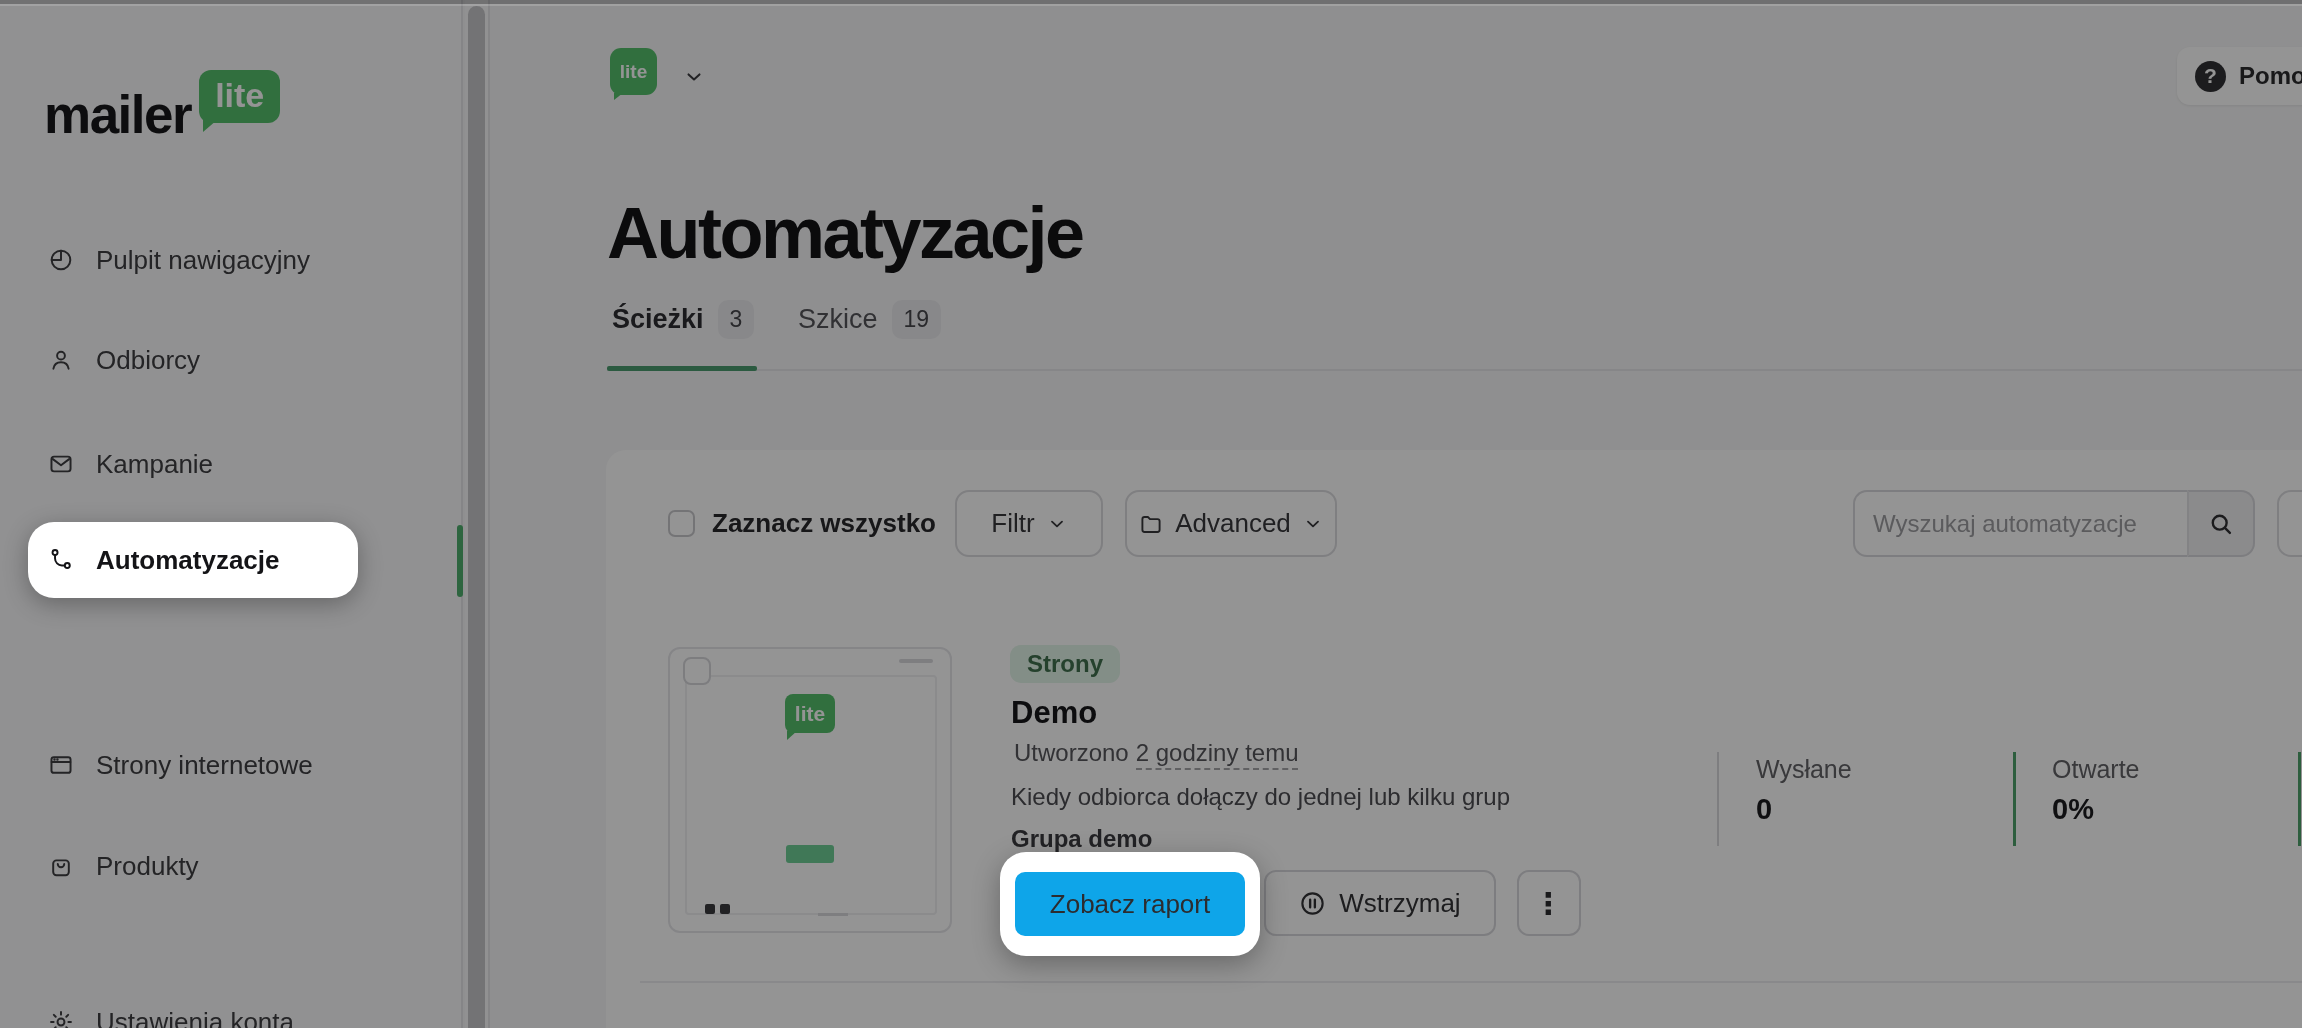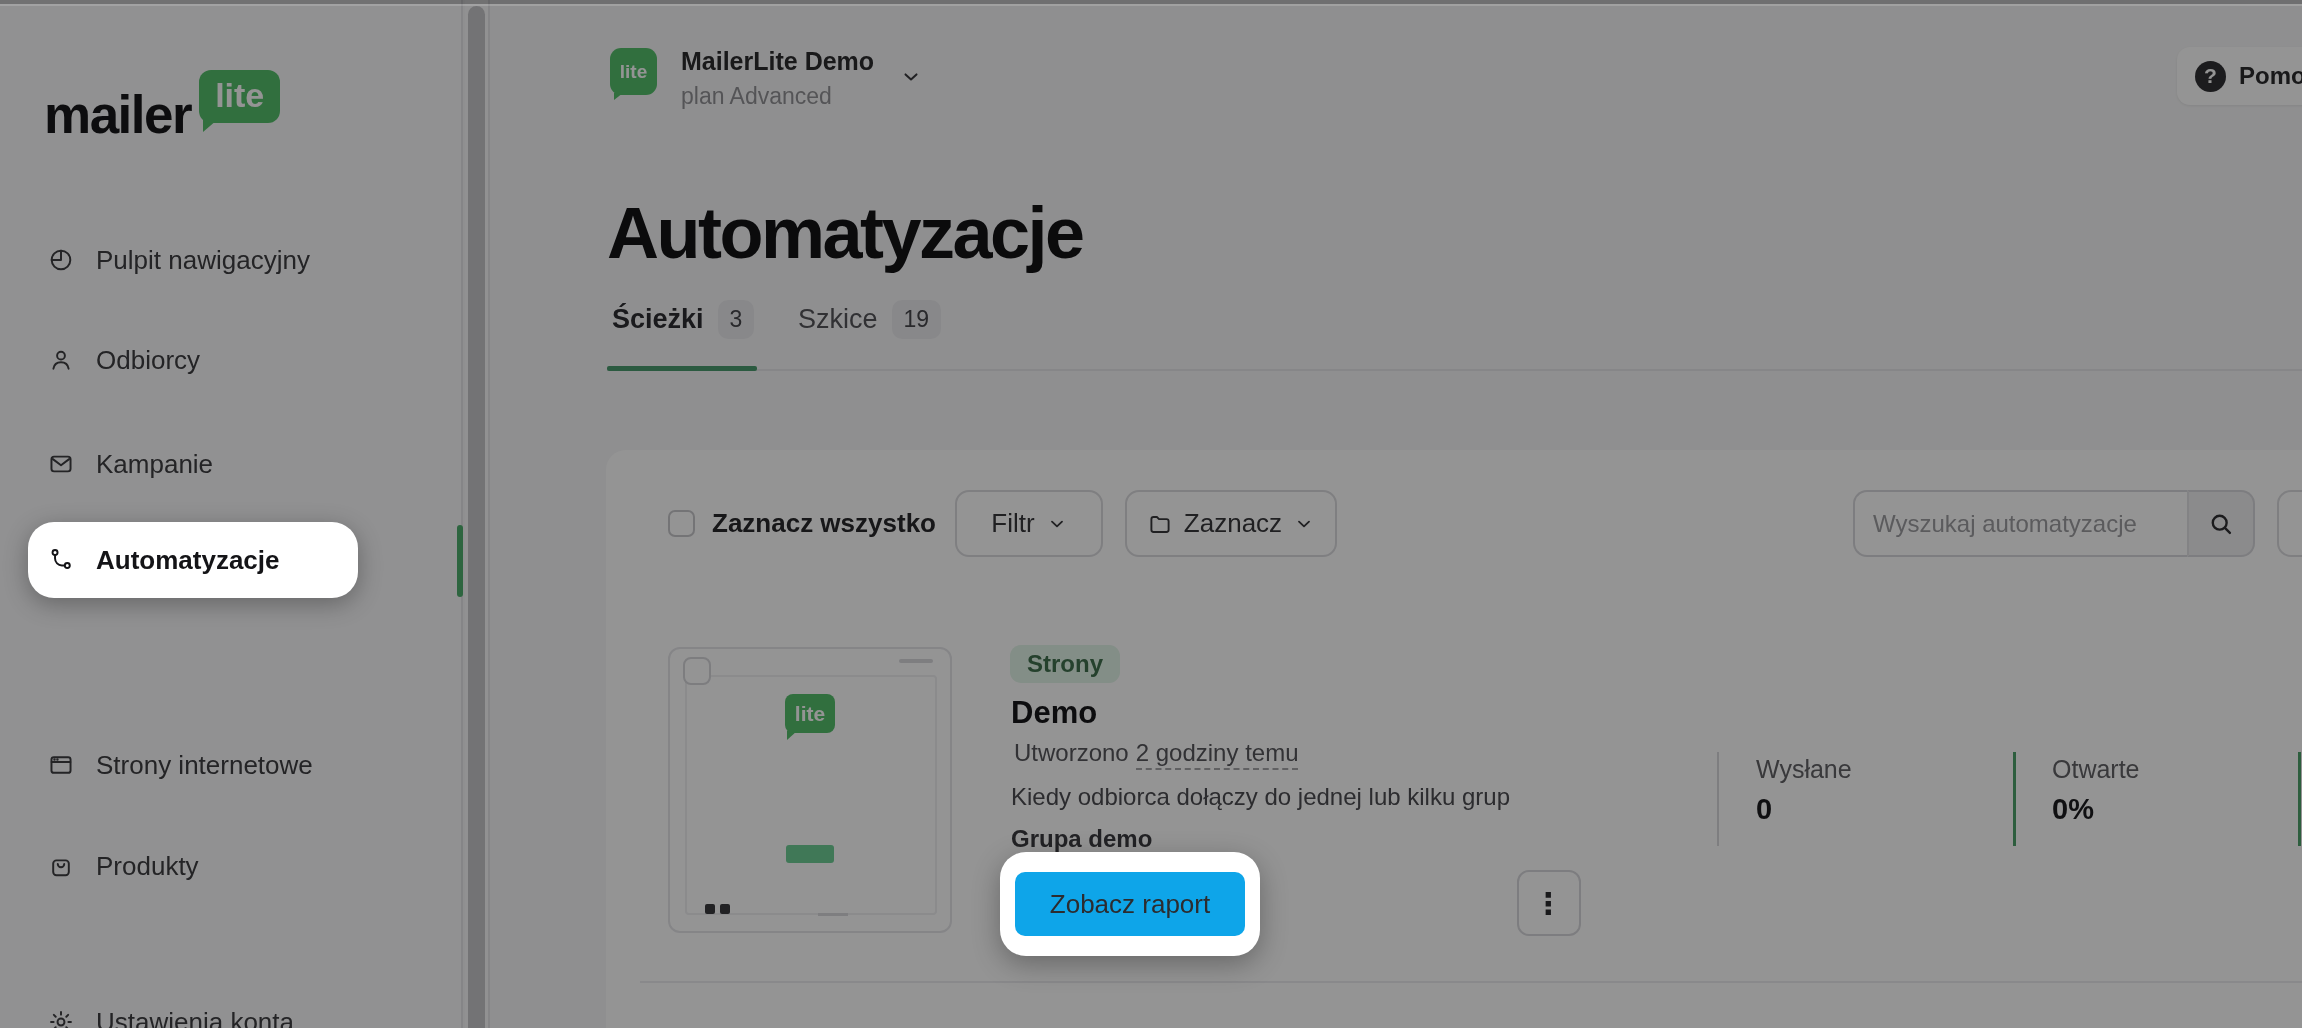--- a/index.html
+++ b/index.html
@@ -185,24 +185,20 @@
       <span>Ustawienia konta</span>
     </div>
   </div>
   <div class="active-indicator"></div>
   <div class="gutter">
     <div class="scroll-thumb"></div>
   </div>
 
   <div class="account">
     <span class="app-icon">lite</span>
-    <span>
-      <div class="account-name">MailerLite Demo</div>
-      <div class="account-plan">plan Advanced</div>
-    </span>
     <span class="account-chevron">
         <svg width="22" height="22" viewBox="0 0 24 24" fill="none" stroke="currentColor" stroke-width="2.2" stroke-linecap="round" stroke-linejoin="round">
           <path d="m6 9.2 6 5.6 6-5.6"></path>
         </svg>
       </span>
   </div>
 
   <div class="help-btn">
     <span class="qmark">?</span>
     <span class="help-label">Pomoc</span>
@@ -234,21 +230,21 @@
           </svg>
         </span>
     </div>
 
     <div class="tool-btn btn-group">
       <span>
           <svg width="24" height="24" viewBox="0 0 24 24" fill="none" stroke="currentColor" stroke-width="1.9" stroke-linejoin="round">
             <path d="M3.4 7.2c0-1.2.9-2.2 2.1-2.2h3.4l2.1 2.1h7.5c1.2 0 2.1 1 2.1 2.2v8.5c0 1.2-.9 2.2-2.1 2.2H5.5c-1.2 0-2.1-1-2.1-2.2Z"></path>
           </svg>
         </span>
-      <span>Zaznacz</span>
+      <span>Advanced</span>
       <span>
           <svg width="20" height="20" viewBox="0 0 24 24" fill="none" stroke="currentColor" stroke-width="2.2" stroke-linecap="round" stroke-linejoin="round">
             <path d="m6 9.2 6 5.6 6-5.6"></path>
           </svg>
         </span>
     </div>
 
     <div class="search-wrap">
       <input class="search-input" type="text" placeholder="Wyszukaj automatyzacje" style="">
       <span class="search-btn">
@@ -287,20 +283,29 @@
     </div>
 
     <div class="vrule gray" style="left:1111px"></div>
     <div class="stat-label" style="left:1150px">Wysłane</div>
     <div class="stat-value" style="left:1150px">0</div>
     <div class="vrule green" style="left:1407px"></div>
     <div class="stat-label" style="left:1446px">Otwarte</div>
     <div class="stat-value" style="left:1446px">0%</div>
     <div class="vrule green" style="left:1692px"></div>
 
+    <div class="row-btn btn-pause">
+      <span>
+          <svg width="27" height="27" viewBox="0 0 24 24" fill="none" stroke="currentColor" stroke-width="1.9" stroke-linecap="round">
+            <circle cx="12" cy="12" r="9"></circle>
+            <path d="M9.9 8.6v6.8M14.1 8.6v6.8" stroke-width="2.1"></path>
+          </svg>
+        </span>
+      <span>Wstrzymaj</span>
+    </div>
     <div class="row-btn btn-kebab">
       <span>⋮</span>
     </div>
 
     <div class="row-divider"></div>
   </div>
 
   <div class="dim-overlay"></div>
   <div class="top-strip"></div>
   <div class="top-strip-line"></div>

